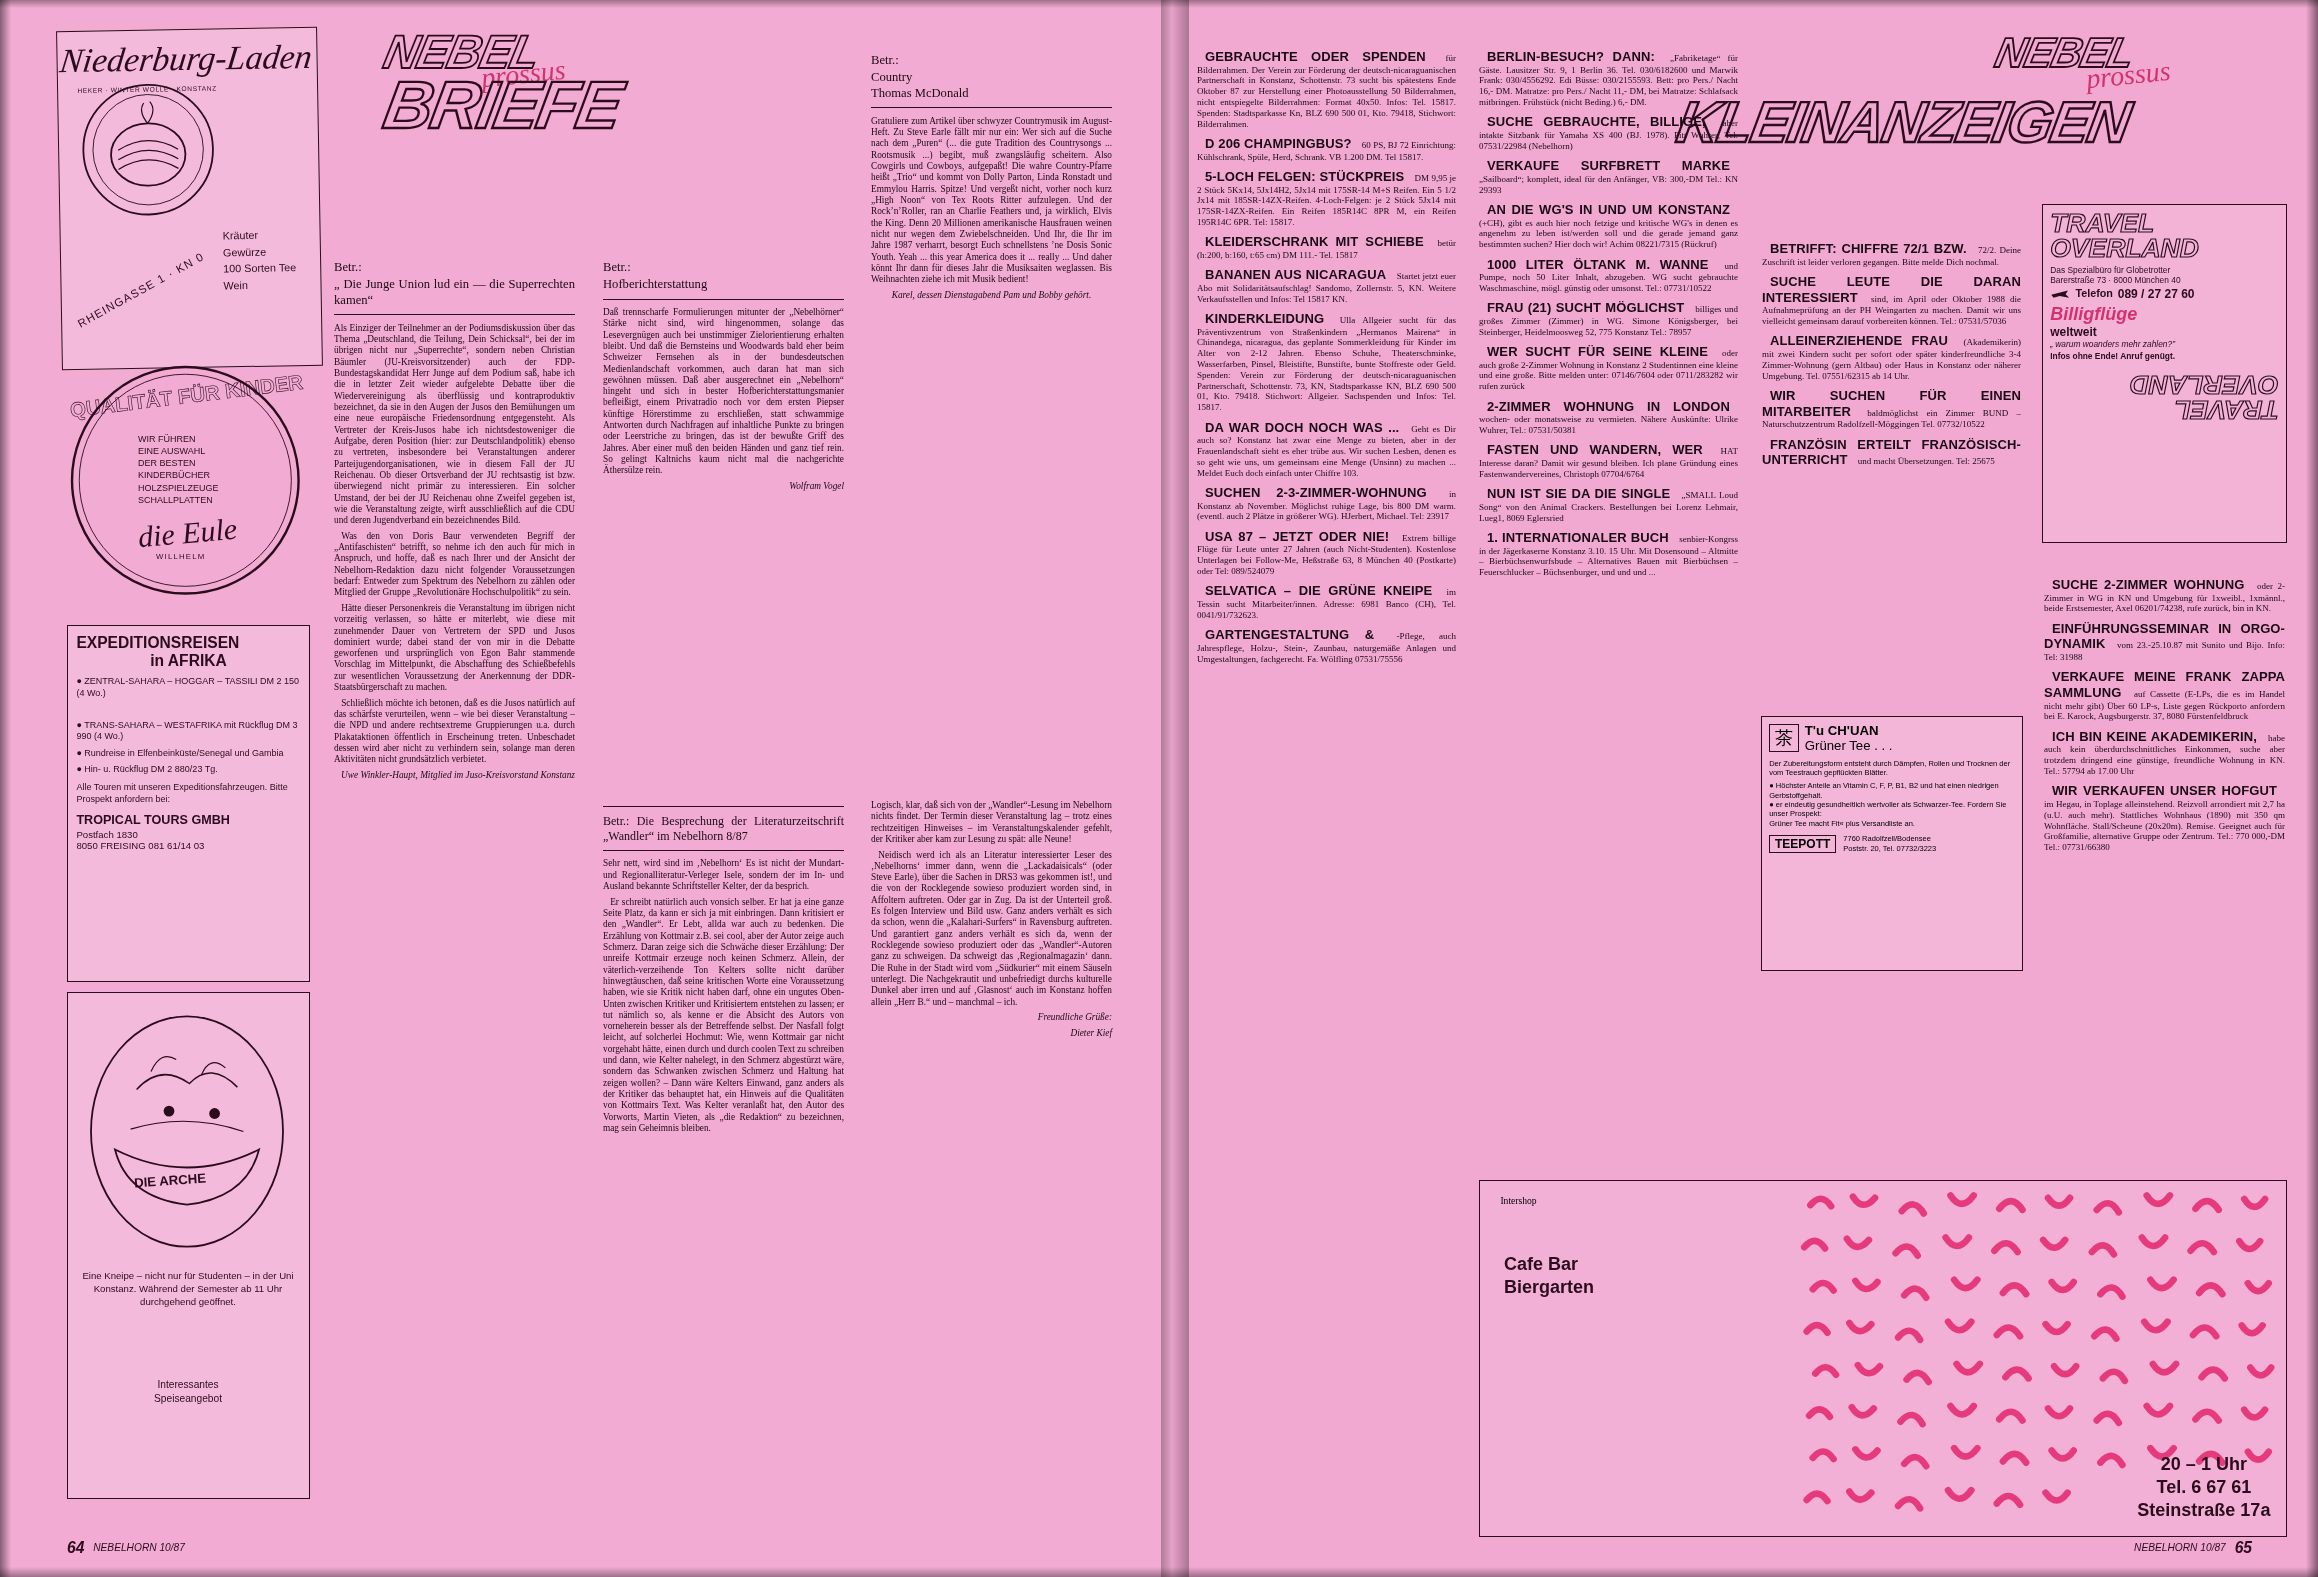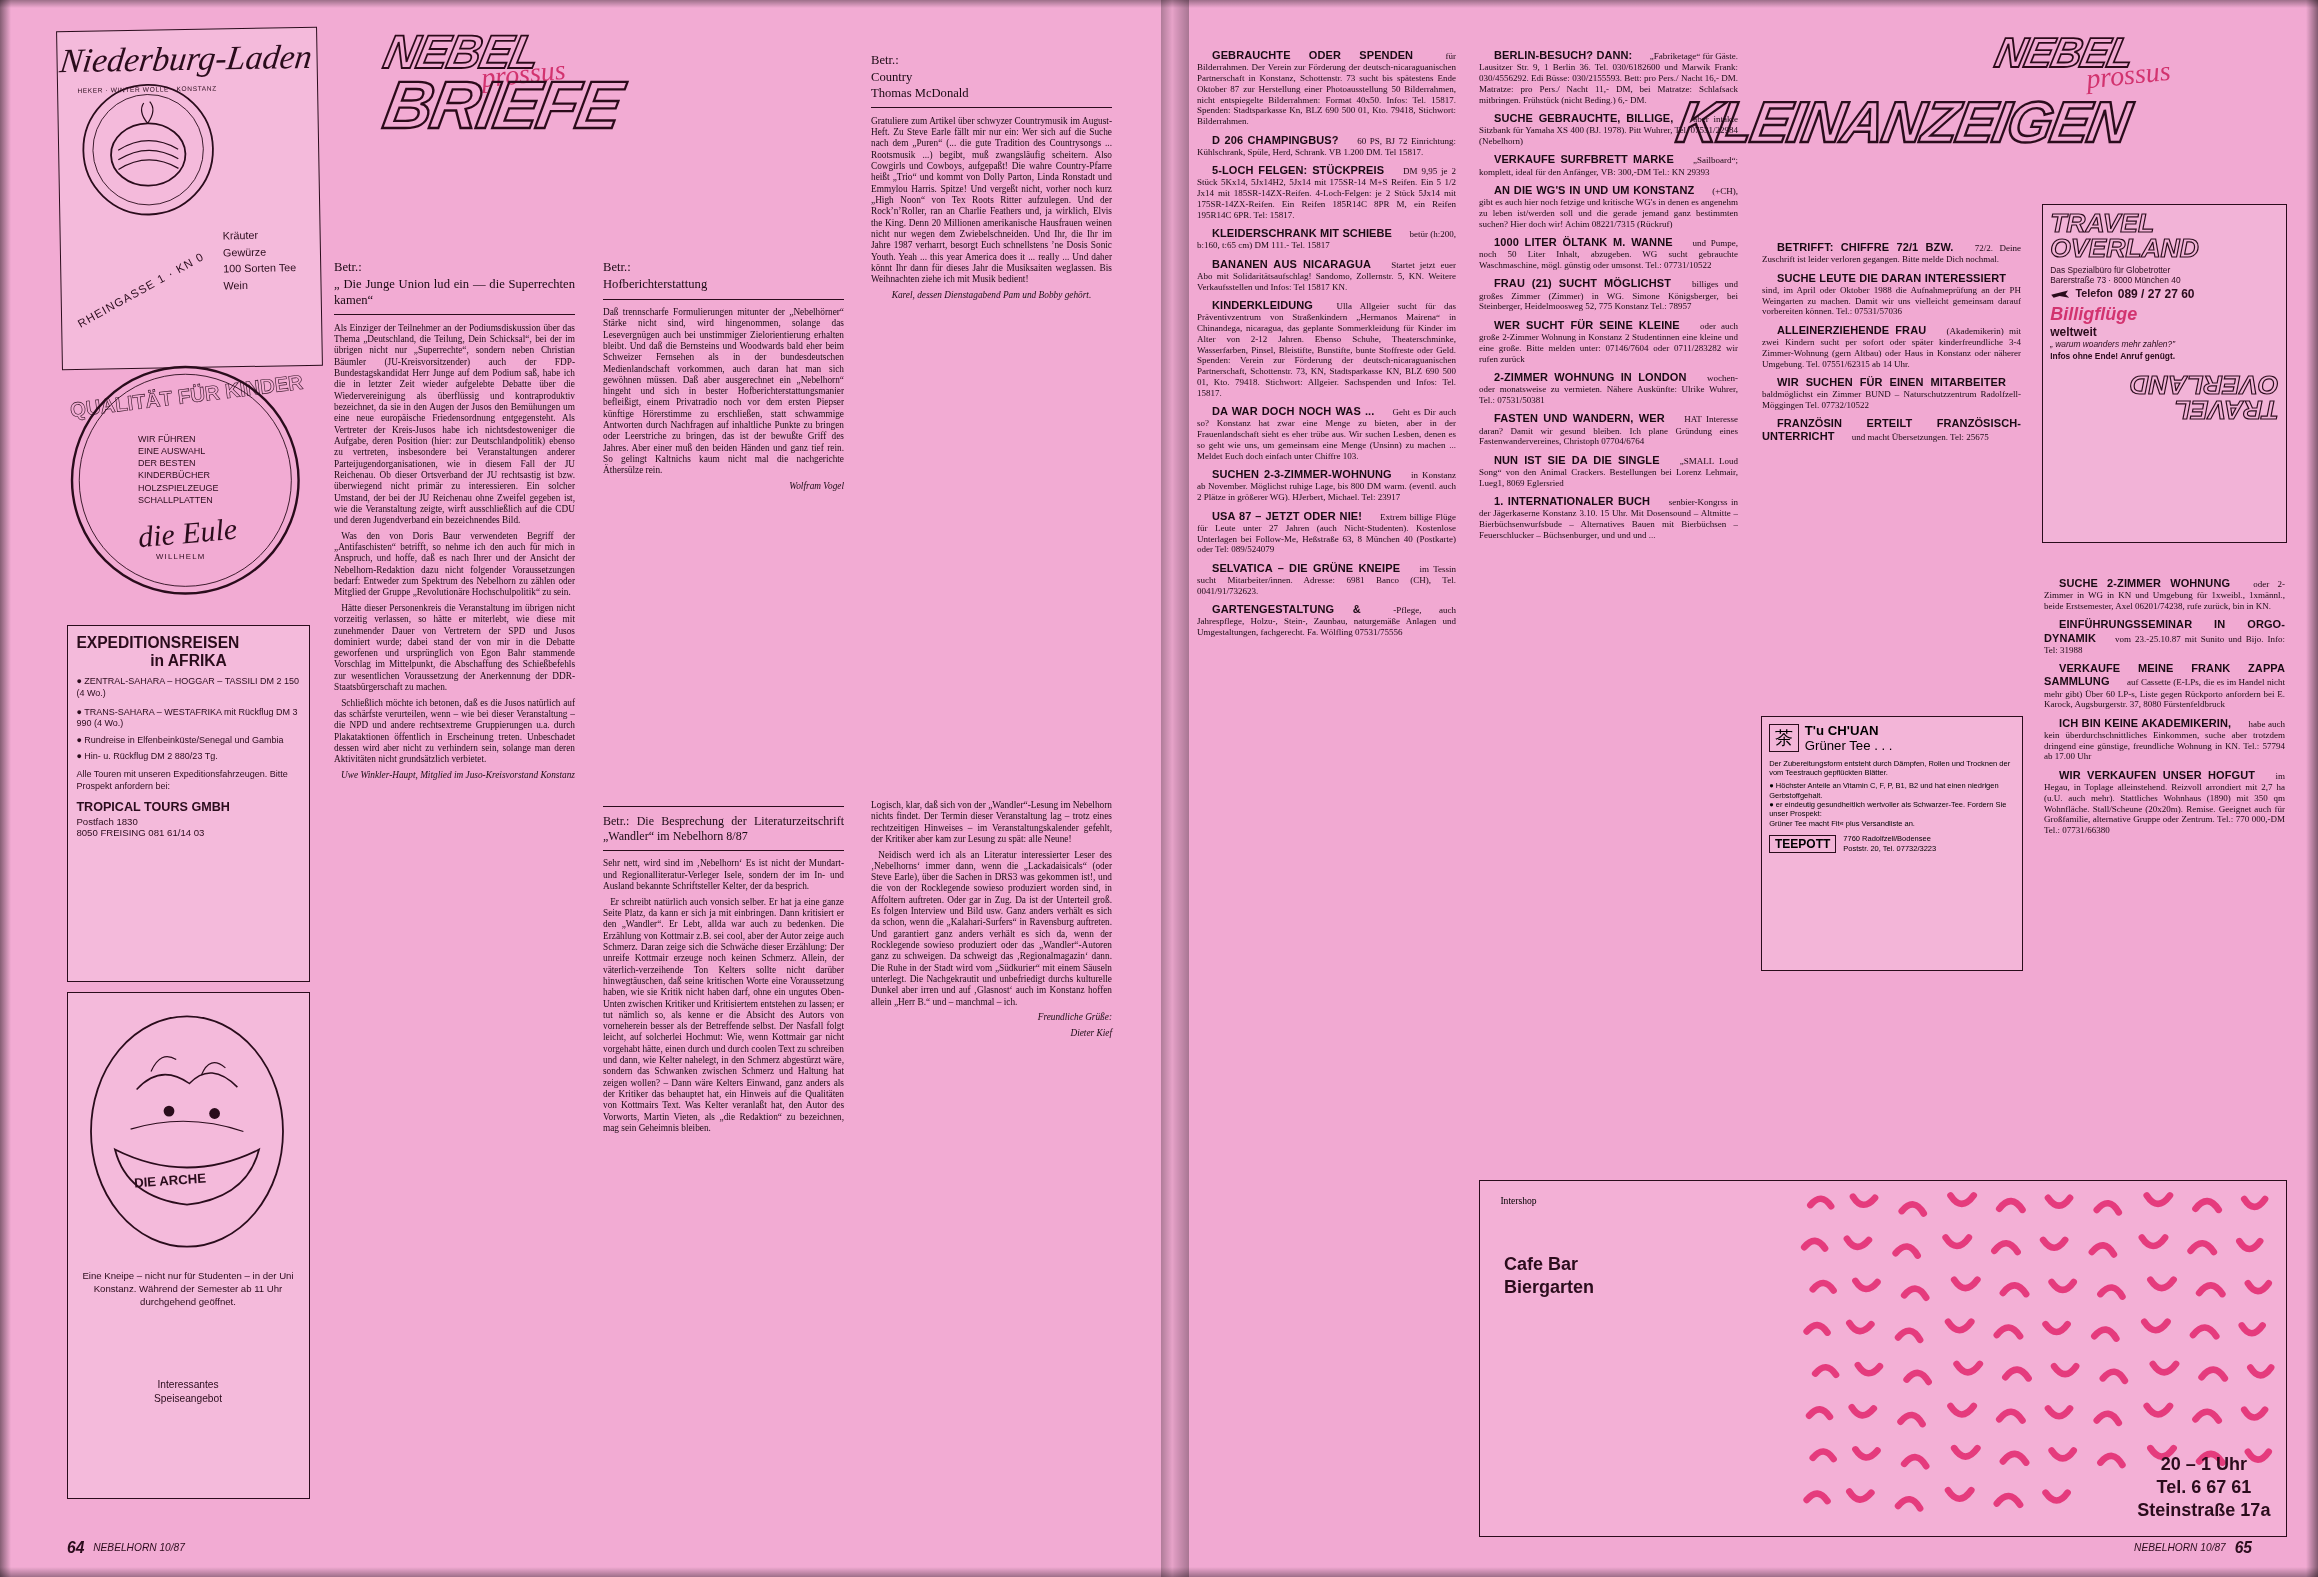--- a/index.html
+++ b/index.html
@@ -43,21 +43,21 @@
     transform:skewX(-10deg);line-height:0.9;}
   .script{font-family:"Liberation Serif", serif;font-style:italic;font-size:28px;color:#d2336f;
     transform:rotate(-6deg);}
 
   
   .adbox{position:absolute;border:1.2px solid #2a0c1c;background:rgba(255,255,255,0.18);}
   .adtxt{font-family:"Liberation Sans", sans-serif;color:#2a0c1c;}
 
   
   .clsf{font-size:9px;line-height:1.2;text-align:justify;}
-  .clsf h4{font-size:11px;margin:15px;font-weight:bold;font-family:"Liberation Sans", sans-serif;
+  .clsf h4{font-size:13px;margin:8px;font-weight:bold;font-family:"Liberation Sans", sans-serif;
     text-transform:uppercase;letter-spacing:0.1px;display:inline;}
   .clsf .blk{margin-bottom:6.6px;}
 
   .folio{position:absolute;bottom:20.4px;font-family:"Liberation Sans", sans-serif;font-size:10.2px;color:#2a0c1c;font-style:italic;}
   .folio .num{font-size:15.6px;font-weight:bold;vertical-align:-1.2px;}
 
   
   .intershop{position:absolute;border:1.8px solid #2a0c1c;background:#f3b0d6;overflow:hidden;}
   .intershop .sub{font-family:"Liberation Sans", sans-serif;font-weight:bold;font-size:18px;color:#2a0c1c;line-height:1.25;}
   .intershop .addr{font-family:"Liberation Sans", sans-serif;font-weight:bold;font-size:18px;color:#2a0c1c;text-align:center;line-height:1.3;}
@@ -130,21 +130,21 @@
     </div>
     <div style="position:absolute;left:72px;top:155px;font-family:'Liberation Serif',serif;font-style:italic;font-size:30px;color:#2a0c1c;transform:rotate(-5deg);">die Eule</div>
     <div style="position:absolute;left:90px;top:191px;font-family:'Liberation Sans',sans-serif;font-size:7.8px;color:#2a0c1c;letter-spacing:1.2px;">WILLHELM</div>
   </div>
 
   <div class="adbox" style="left:67px;top:625px;width:241px;height:355px;">
     <div class="adtxt" style="padding:8.4px 8.4px 0 8.4px;">
       <div style="font-weight:bold;font-size:15.6px;">EXPEDITIONSREISEN</div>
       <div style="font-weight:bold;font-size:15.6px;text-align:center;margin-bottom:6px;">in AFRIKA</div>
       <div style="font-size:9px;line-height:1.3;">
-        <div style="margin-bottom:7px;">● <span>ZENTRAL-SAHARA – HOGGAR – TASSILI   DM 2 150 (4 Wo.)</span></div>
+        <div style="margin-bottom:20px;">● <span>ZENTRAL-SAHARA – HOGGAR – TASSILI   DM 2 150 (4 Wo.)</span></div>
         <div style="margin-bottom:4.8px;">● <span>TRANS-SAHARA – WESTAFRIKA mit Rückflug DM 3 990 (4 Wo.)</span></div>
         <div style="margin-bottom:4.8px;">● <span>Rundreise in Elfenbeinküste/Senegal und Gambia</span></div>
         <div style="margin-bottom:6px;">● <span>Hin- u. Rückflug DM 2 880/23 Tg.</span></div>
         <div style="margin-bottom:7.2px;">Alle Touren mit unseren Expeditionsfahrzeugen. Bitte Prospekt anfordern bei:</div>
       </div>
       <div style="font-weight:bold;font-size:12.6px;">TROPICAL TOURS GMBH</div>
       <div style="font-size:9.6px;margin-top:2.4px;">
         <div>Postfach 1830</div>
         <div>8050 FREISING  081 61/14 03</div>
       </div>

